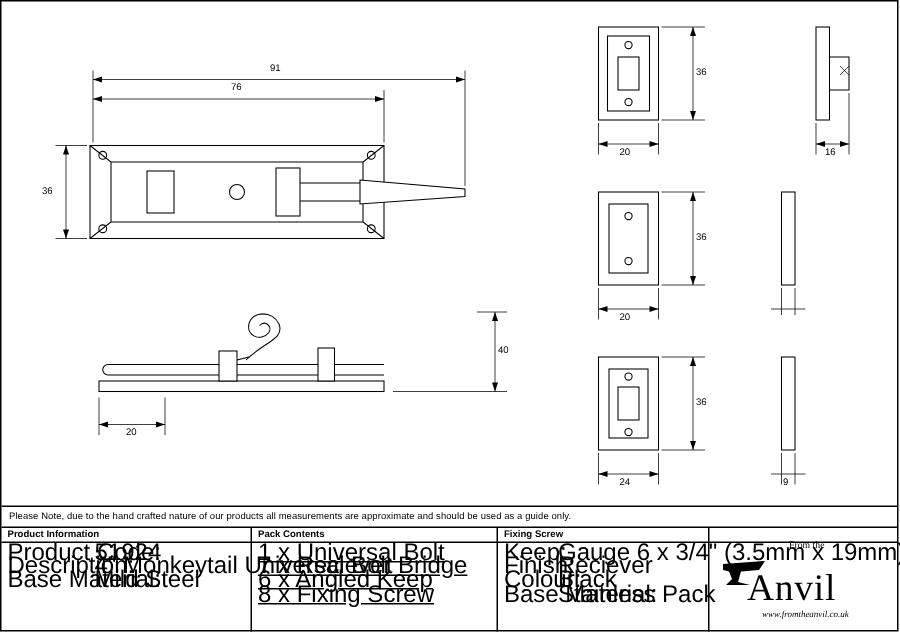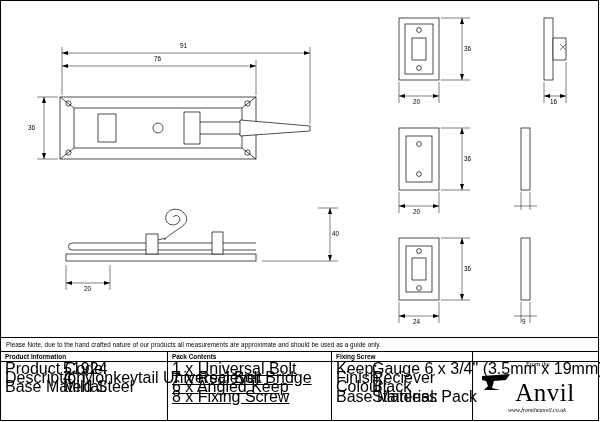--- a/index.html
+++ b/index.html
@@ -226,16 +226,16 @@
     <div class="row"><span class="lbl2">Base Material:</span><span>Stainless Pack</span></div>
   </div>
 
   <div class="logo">
     <div style="position:relative;height:20px;">
       <svg width="34" height="30" viewBox="0 0 34 30" style="position:absolute;left:-2px;top:2px;">
         <path d="M2,14 L30,12 L26,18 L14,19 L12,26 L20,28 L4,28 L8,24 L6,19 L2,18 Z" fill="#000"></path>
       </svg>
       <div class="from">From the</div>
     </div>
-    <div class="anvil" style="margin-left:16px;text-align:center;font-family:Liberation Serif, serif;">Anvil</div>
+    <div class="anvil" style="margin-left:16px;text-align:left;font-family:Liberation Serif, serif;">Anvil</div>
     <div class="url">www.fromtheanvil.co.uk</div>
   </div>
 </div>
 
 </body></html>

